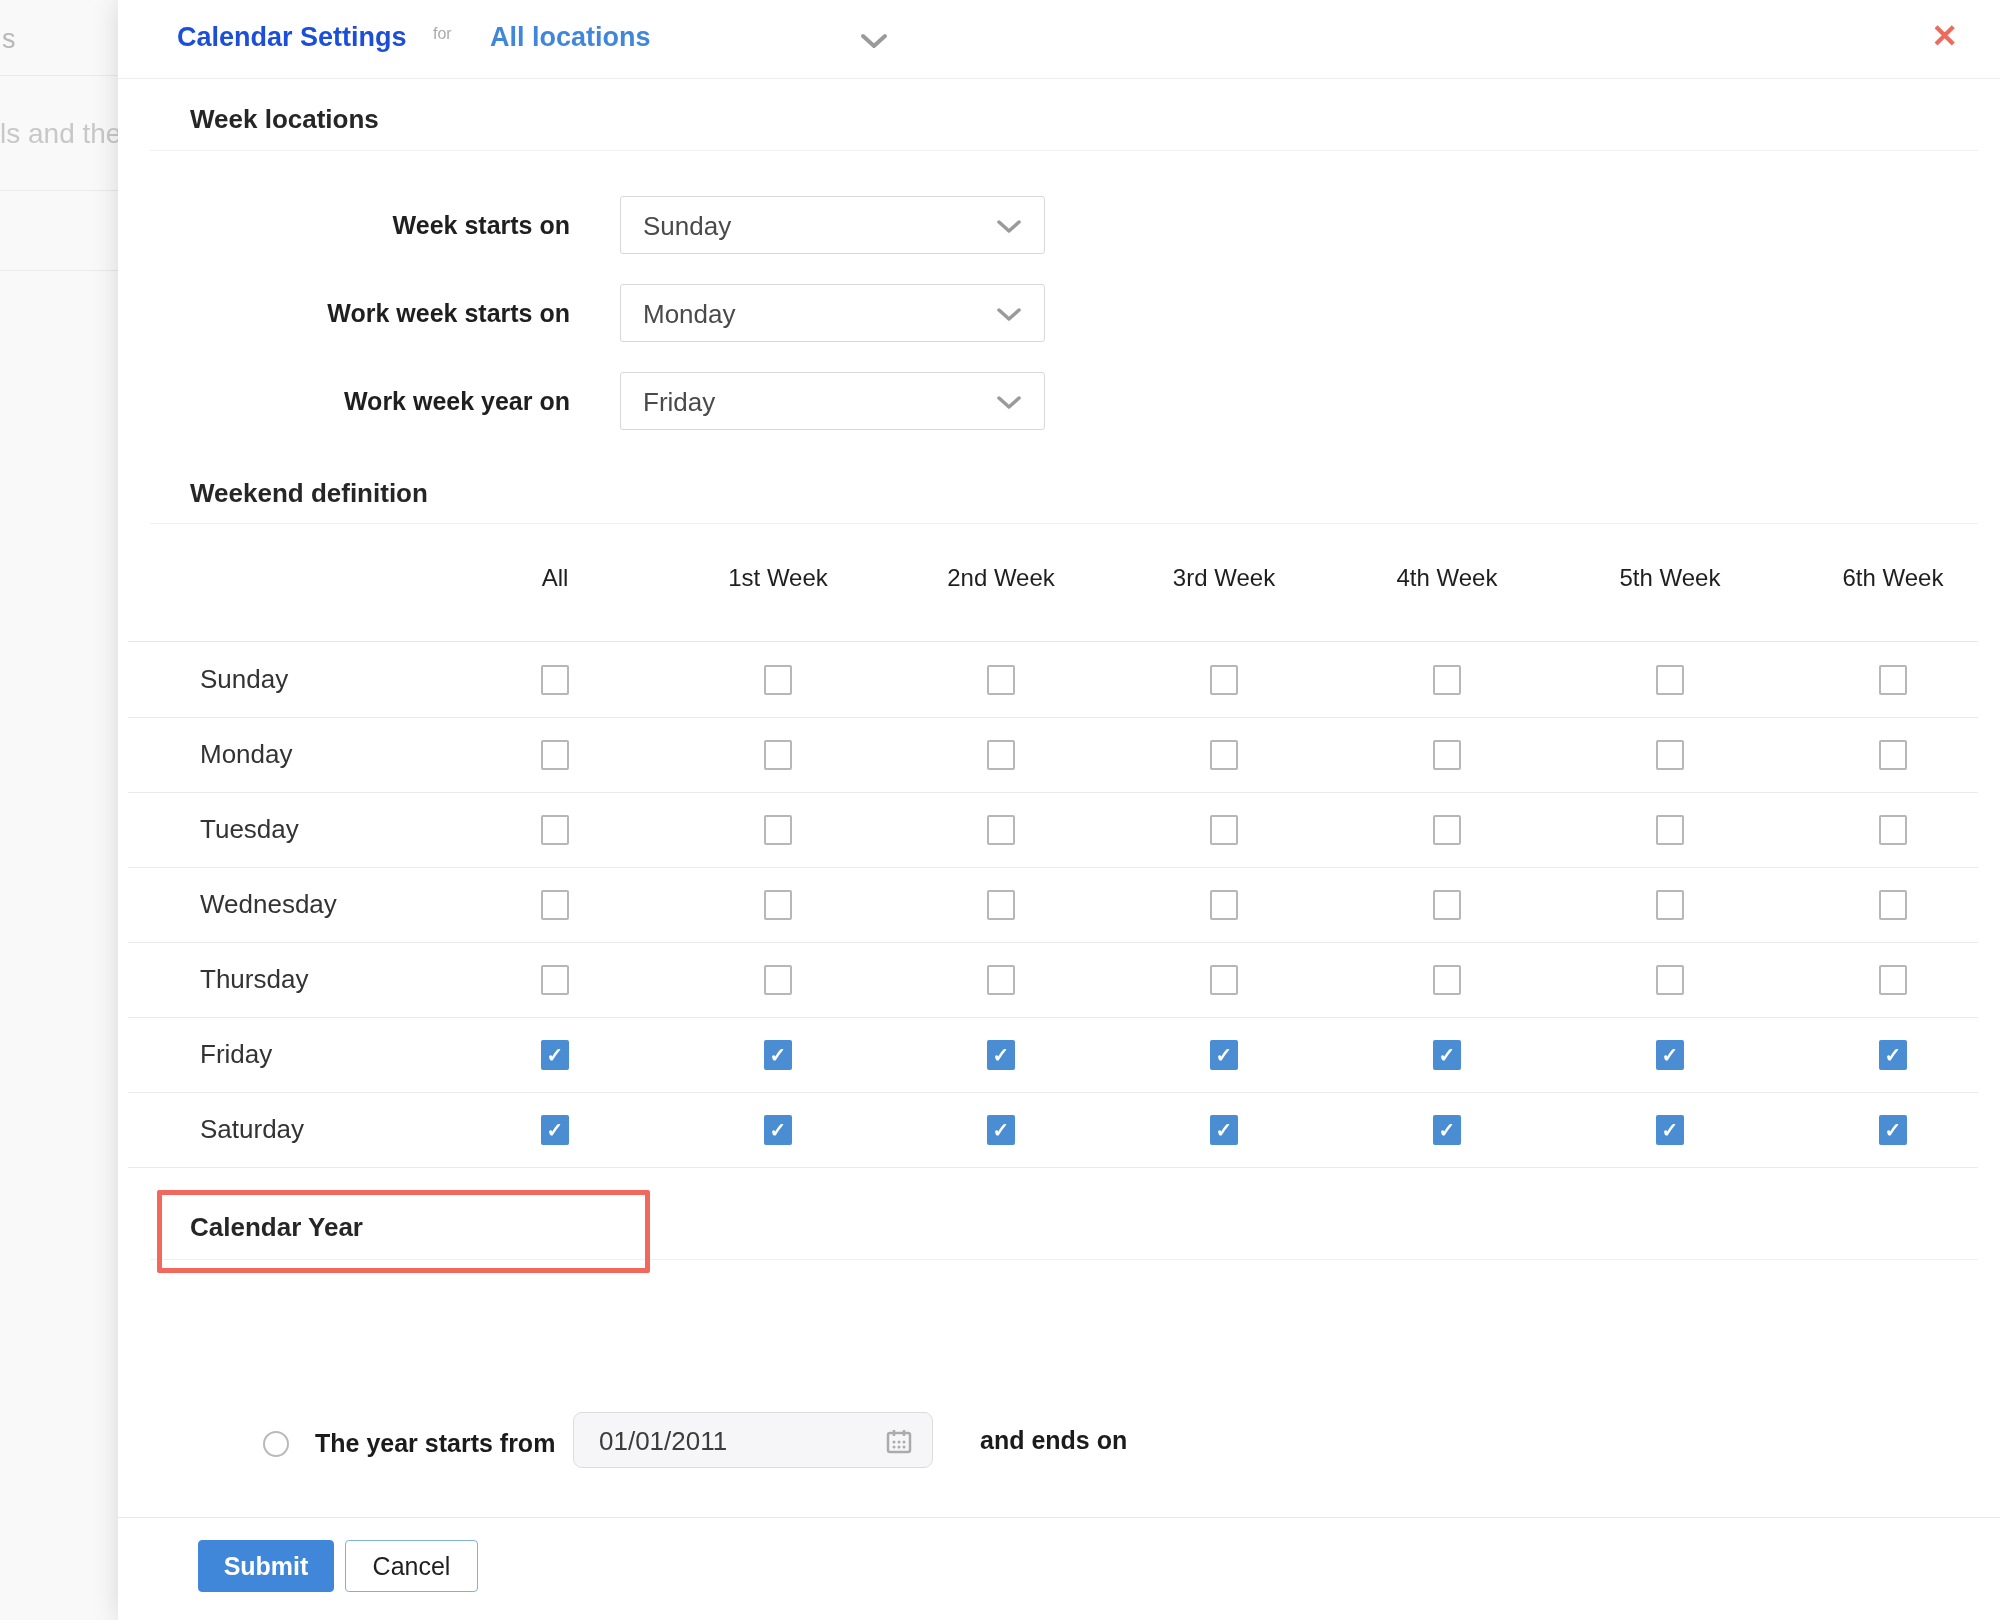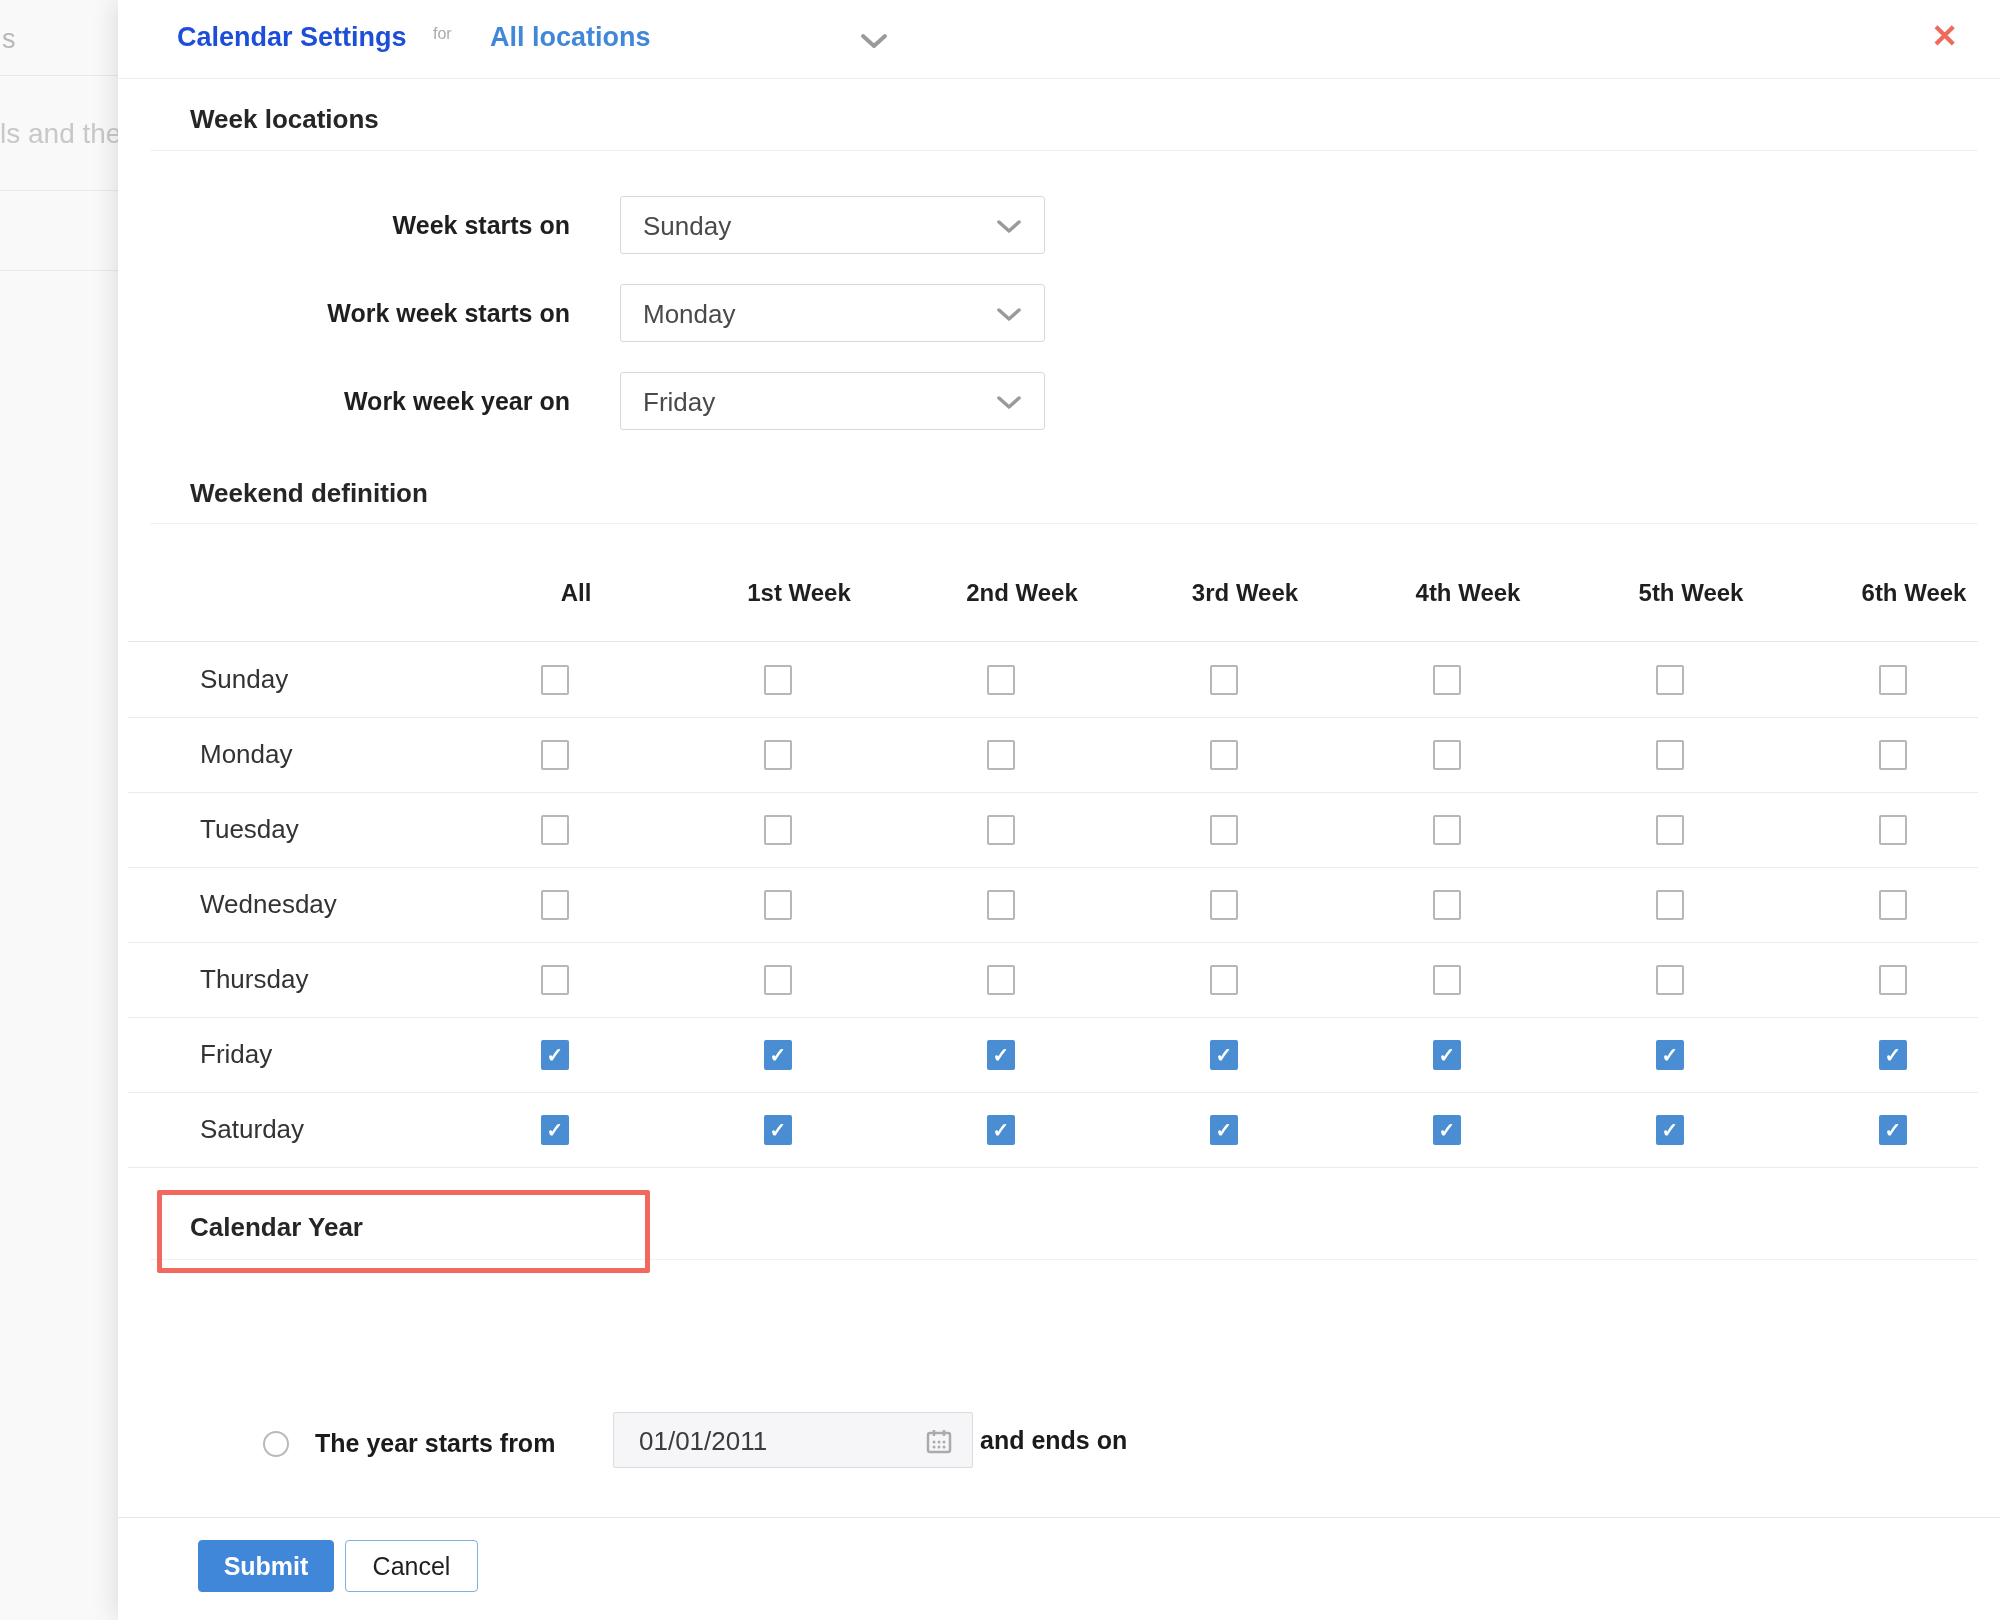--- a/index.html
+++ b/index.html
@@ -31,40 +31,40 @@
   
   #week-fields{position:absolute;left:32px;top:196px;}
   .form-row{display:flex;align-items:center;margin-bottom:30px;}
   .f-label{width:420px;text-align:right;font-size:25px;font-weight:bold;color:#1f1f1f;}
   .select{position:relative;width:425px;height:58px;margin-left:50px;border:1px solid #d8d8d8;
           border-radius:3px;background:#fff;cursor:pointer;box-sizing:border-box;}
   .sel-val{position:absolute;left:22px;top:14px;font-size:26px;color:#4a4a4a;}
   .sel-chev{position:absolute;right:22px;top:22px;}
 
   
-  .col-h{position:absolute;top:579px;transform:translateX(-50%);font-size:24px;font-weight:bold;color:#1f1f1f;white-space:nowrap;margin-left:21px;}
+  .col-h{position:absolute;top:564px;transform:translateX(-50%);font-size:24px;font-weight:normal;color:#1f1f1f;white-space:nowrap;}
   .tbl-topline{position:absolute;left:10px;right:22px;top:641px;height:1px;background:#e8e8e8;}
   .wk-row{position:absolute;left:10px;right:22px;height:75px;border-bottom:1px solid #ebebeb;}
   .day-lbl{position:absolute;left:72px;top:0;line-height:75px;font-size:26px;color:#333;}
   .cb{position:absolute;top:23px;width:24px;height:26px;background:#fff;border:2px solid #b7b7b7;
       border-radius:2px;cursor:pointer;}
   .cb.on{background:#4a8dd2;border:2px solid #4a8dd2;color:#fff;font-size:20px;font-weight:bold;
          text-align:center;line-height:26px;}
 
   
   .hl-rect{position:absolute;left:39px;top:1190px;width:493px;height:83px;border:5px solid #f2685c;
            border-radius:2px;box-sizing:border-box;background:transparent;}
   .radio-row{position:absolute;display:flex;align-items:center;}
   .radio{width:22px;height:22px;border-radius:50%;box-sizing:content-box;position:relative;cursor:pointer;flex:none;}
   .radio.sel{background:#4187d9;border:1px solid #4187d9;}
   .radio.sel::after{content:"";position:absolute;left:7px;top:7px;width:9px;height:9px;border-radius:50%;background:#fff;}
   .radio.unsel{background:#fff;border:2px solid #b9b9b9;}
   .radio-lbl{margin-left:26px;font-size:25px;font-weight:bold;color:#1b1b1b;}
   .date-input{position:absolute;top:1412px;height:56px;background:#f6f6f8;border:1px solid #dcdcdc;
-              border-radius:2px;box-sizing:border-box;cursor:text;margin-left:40px;}
+              border-radius:9px;box-sizing:border-box;cursor:text;}
   .date-val{position:absolute;left:25px;top:13px;font-size:26px;color:#3c3c3c;}
   .cal-ico{position:absolute;right:18px;top:13px;}
   .ends-lbl{position:absolute;left:862px;top:1426px;font-size:25px;font-weight:bold;color:#1b1b1b;}
 
   
   .foot-line{position:absolute;left:0;right:0;top:1517px;height:1px;background:#e8e8e8;}
   .btn{position:absolute;top:1540px;height:52px;border-radius:4px;font-size:25px;cursor:pointer;
        display:flex;align-items:center;justify-content:center;box-sizing:border-box;}
   .btn-submit{left:80px;width:136px;background:#4187d9;color:#fff;font-weight:bold;border:1px solid #4187d9;}
   .btn-cancel{left:227px;width:133px;background:#fff;color:#1f1f1f;border:1px solid #7fb0e3;}

